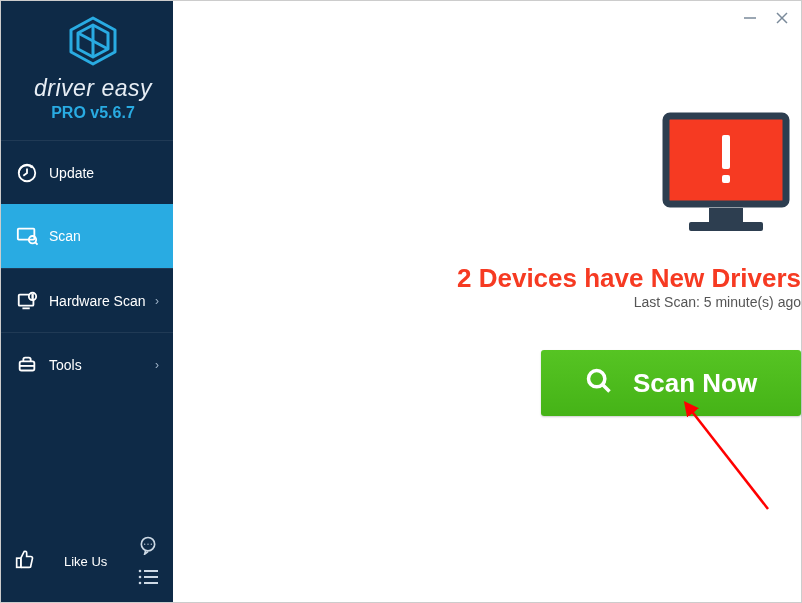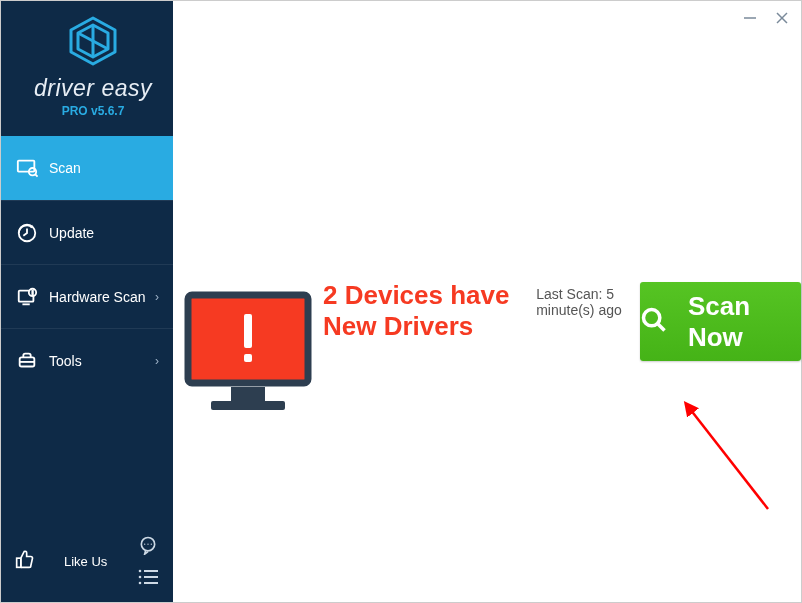--- a/index.html
+++ b/index.html
@@ -34,21 +34,21 @@
     font-family: "Segoe UI", Arial, sans-serif;
     font-style: italic;
     font-weight: 400;
     color: #e8eef5;
     font-size: 23px;
     margin-top: 4px;
     letter-spacing: 0.5px;
   }
   .version {
     color: #29abe2;
-    font-size: 12px;
+    font-size: 16px;
     font-weight: 600;
     margin-top: 2px;
   }
   .nav {
     margin-top: 8px;
   }
   .nav-item {
     display: flex;
     align-items: center;
     height: 64px;
@@ -110,22 +110,22 @@
     display: flex;
     align-items: center;
     justify-content: center;
   }
   
   .main {
     flex: 1;
     background: #fff;
     position: relative;
     display: flex;
-    flex-direction: row;
-    align-items: center;
+    flex-direction: column;
+    align-items: flex-end;
   }
   .window-controls {
     position: absolute;
     top: 8px;
     right: 10px;
     display: flex;
     gap: 14px;
     color: #7a8a9a;
   }
   .window-controls .wc {
@@ -146,21 +146,21 @@
     font-size: 26px;
     font-weight: 700;
   }
   .last-scan {
     color: #555;
     font-size: 14px;
   }
   .scan-btn {
     margin-top: 40px;
     width: 260px;
-    height: 79px;
+    height: 66px;
     background: linear-gradient(#56c423, #45b317);
     border-radius: 3px;
     display: flex;
     align-items: center;
     justify-content: center;
     cursor: pointer;
     box-shadow: 0 1px 2px rgba(0,0,0,0.2);
     gap: 8px;
   }
   .scan-btn .btn-icon {
@@ -195,41 +195,41 @@
             <line x1="13" y1="18" x2="43" y2="34"></line>
           </g>
         </svg>
       </div>
       <div class="brand">driver easy</div>
       <div class="version">PRO v5.6.7</div>
     </div>
 
     <div class="nav">
 
-      <div class="nav-item active">
-        <span class="icon">
-          <svg width="22" height="22" viewBox="0 0 24 24" fill="none" stroke="#fff" stroke-width="2">
-            <rect x="2" y="4" width="18" height="12" rx="1"></rect>
-            <circle cx="18" cy="16" r="4"></circle>
-            <line x1="21" y1="19" x2="23.5" y2="21.5"></line>
-          </svg>
-        </span>
-        <span class="label">Scan</span>
-      </div>
-
       <div class="nav-item">
         <span class="icon">
           <svg width="22" height="22" viewBox="0 0 24 24" fill="none" stroke="#fff" stroke-width="2">
             <circle cx="12" cy="12" r="9"></circle>
             <path d="M12 7 L12 12 L8 15" stroke="#fff"></path>
             <path d="M3 12 a9 9 0 0 1 15 -6" stroke="#fff"></path>
             <polyline points="18,3 18,6 15,6" fill="#fff" stroke="none"></polyline>
           </svg>
         </span>
         <span class="label">Update</span>
+      </div>
+
+      <div class="nav-item active">
+        <span class="icon">
+          <svg width="22" height="22" viewBox="0 0 24 24" fill="none" stroke="#fff" stroke-width="2">
+            <rect x="2" y="4" width="18" height="12" rx="1"></rect>
+            <circle cx="18" cy="16" r="4"></circle>
+            <line x1="21" y1="19" x2="23.5" y2="21.5"></line>
+          </svg>
+        </span>
+        <span class="label">Scan</span>
       </div>
 
       <div class="nav-item">
         <span class="icon">
           <svg width="22" height="22" viewBox="0 0 24 24" fill="none" stroke="#fff" stroke-width="2">
             <rect x="3" y="5" width="16" height="12" rx="1"></rect>
             <line x1="7" y1="20" x2="15" y2="20"></line>
             <circle cx="18" cy="7" r="4" fill="#0e2a47" stroke="#fff"></circle>
             <text x="18" y="10" font-size="6" fill="#fff" text-anchor="middle" font-family="Arial">i</text>
           </svg>

